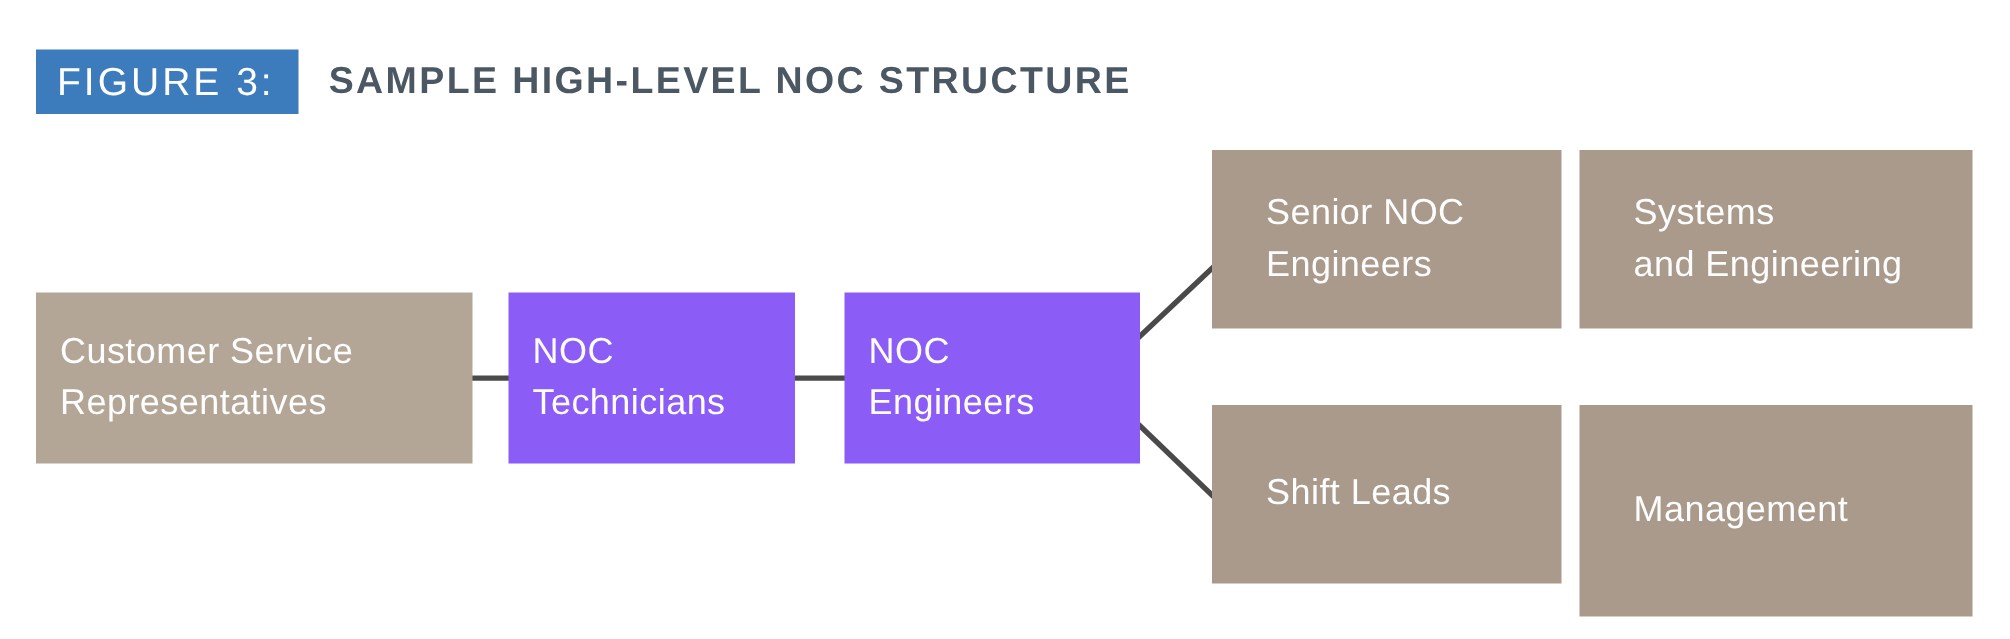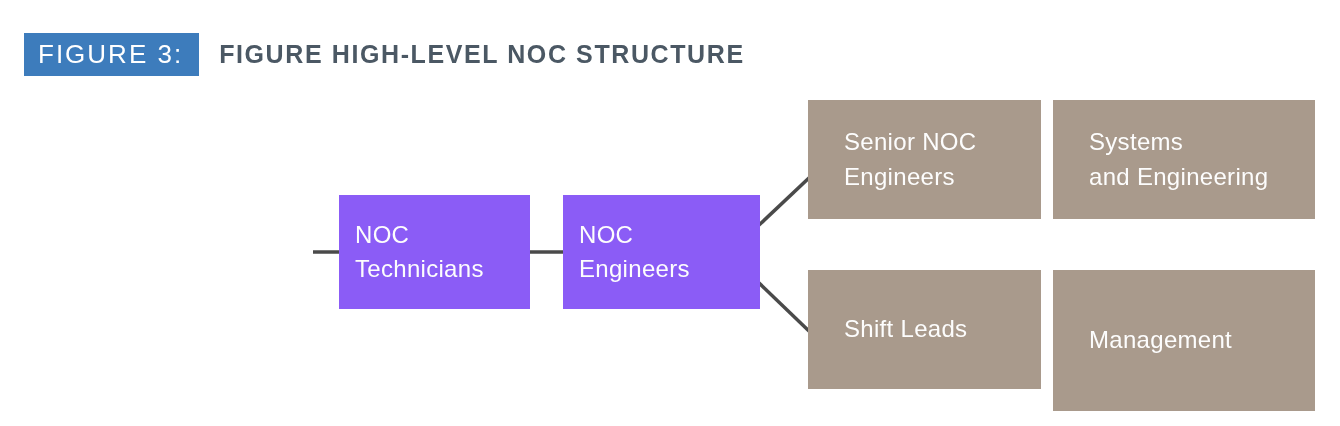--- a/index.html
+++ b/index.html
@@ -82,30 +82,34 @@
   .node-shift    { left: 808px;  top: 270px; width: 233px; height: 119px; }
   .node-mgmt     { left: 1053px; top: 270px; width: 262px; height: 141px; }
 </style>
 </head>
 <body>
 
 <div class="canvas">
 
   <div class="figure-header">
     <div class="figure-label">FIGURE 3:</div>
-    <div class="figure-title">FIGURE HIGH-LEVEL NOC STRUCTURE</div>
+    <div class="figure-title">SAMPLE HIGH-LEVEL NOC STRUCTURE</div>
   </div>
 
   <svg class="connectors" viewBox="0 0 1340 426" xmlns="http://www.w3.org/2000/svg">
     <line x1="313" y1="252" x2="341" y2="252"></line>
     <line x1="528" y1="252" x2="565" y2="252"></line>
     <line x1="758" y1="226" x2="810" y2="177"></line>
     <line x1="758" y1="282" x2="810" y2="332"></line>
   </svg>
 
+  <div class="node tone-light node-csr">
+    <span>Customer Service
+Representatives</span>
+  </div>
 
   <div class="node tone-mid node-noctech">
     <span>NOC
 Technicians</span>
   </div>
 
   <div class="node tone-mid node-noceng">
     <span>NOC
 Engineers</span>
   </div>

